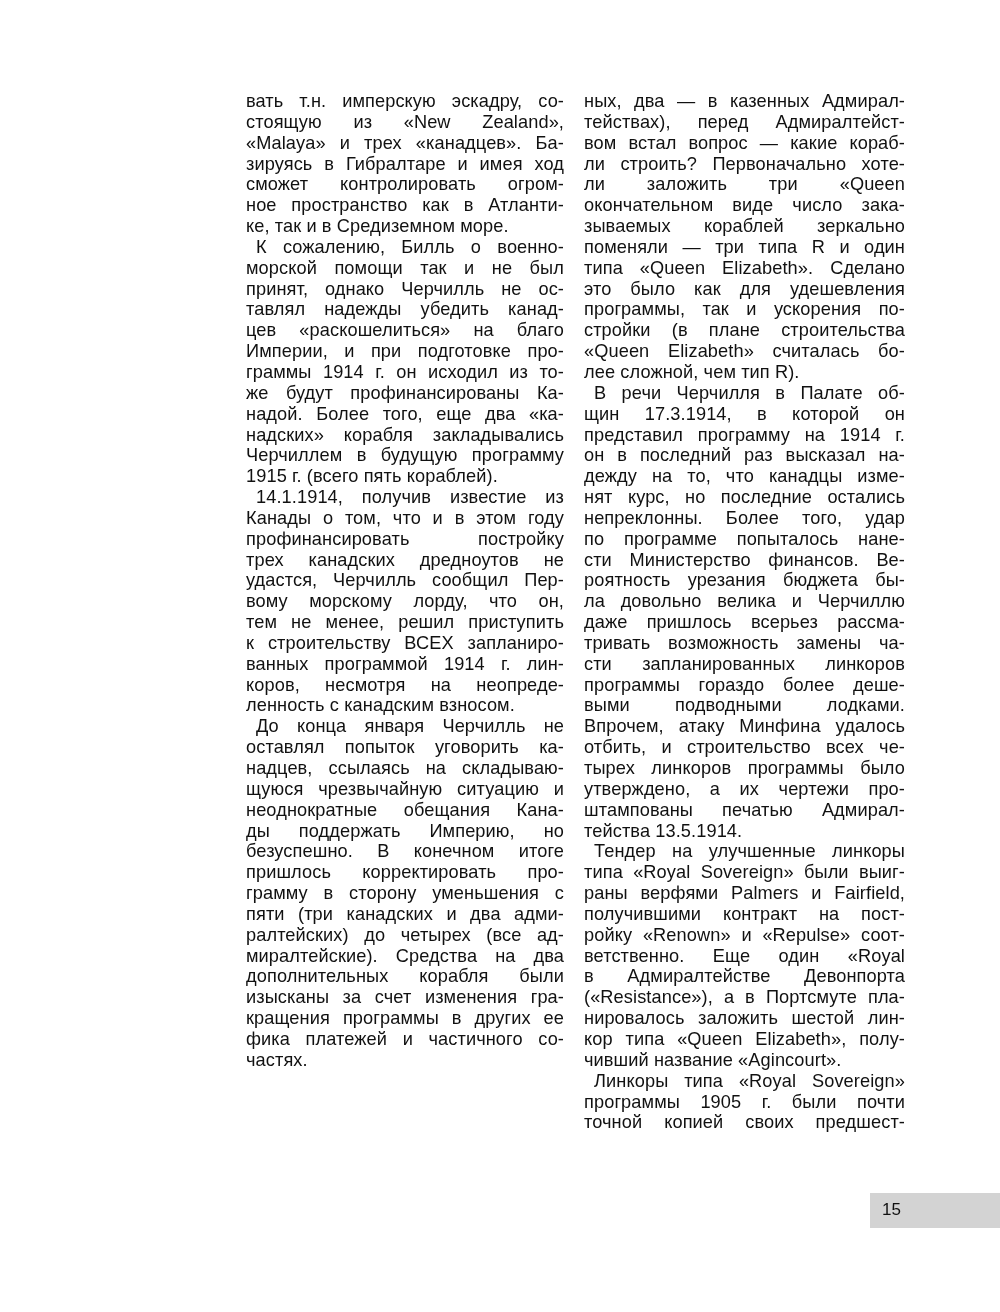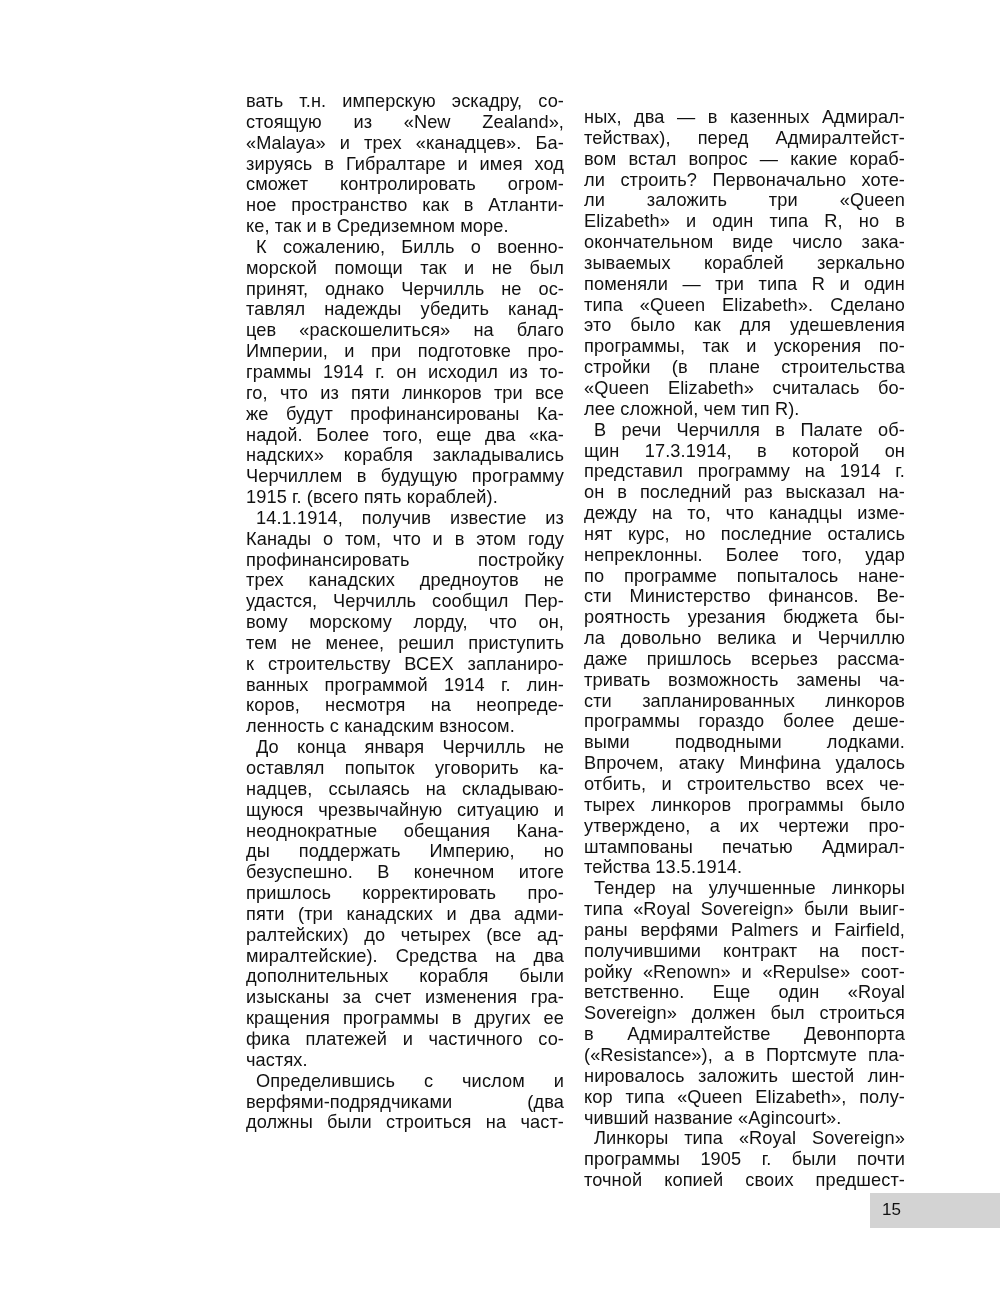--- a/index.html
+++ b/index.html
@@ -23,21 +23,21 @@
     }
     .column {
       position: absolute;
       top: 91px;
       width: 318px;
       font-size: 18.2px;
       line-height: 20.85px;
       letter-spacing: 0.1px;
     }
     .col-left { left: 234px; }
-    .col-right { left: 572px; width: 321px; margin-top: 16px; }
+    .col-right { left: 572px; width: 321px; }
     .line {
       display: block;
       height: 20.85px;
       white-space: nowrap;
       text-align: justify;
       text-align-last: justify;
       overflow: visible;
     }
     .line.last {
       text-align-last: left;
@@ -77,21 +77,20 @@
         <span class="line last">ке, так и в Средиземном море.</span>
       </div>
       <div>
         <span class="line indent">К сожалению, Билль о военно-</span>
         <span class="line">морской помощи так и не был</span>
         <span class="line">принят, однако Черчилль не ос-</span>
         <span class="line">тавлял надежды убедить канад-</span>
         <span class="line">цев «раскошелиться» на благо</span>
         <span class="line">Империи, и при подготовке про-</span>
         <span class="line">граммы 1914 г. он исходил из то-</span>
-        <span class="line">го, что из пяти линкоров три все</span>
         <span class="line">же будут профинансированы Ка-</span>
         <span class="line">надой. Более того, еще два «ка-</span>
         <span class="line">надских» корабля закладывались</span>
         <span class="line">Черчиллем в будущую программу</span>
         <span class="line last">1915 г. (всего пять кораблей).</span>
       </div>
       <div>
         <span class="line indent">14.1.1914, получив известие из</span>
         <span class="line">Канады о том, что и в этом году</span>
         <span class="line">профинансировать постройку</span>
@@ -106,43 +105,38 @@
       </div>
       <div>
         <span class="line indent">До конца января Черчилль не</span>
         <span class="line">оставлял попыток уговорить ка-</span>
         <span class="line">надцев, ссылаясь на складываю-</span>
         <span class="line">щуюся чрезвычайную ситуацию и</span>
         <span class="line">неоднократные обещания Кана-</span>
         <span class="line">ды поддержать Империю, но</span>
         <span class="line">безуспешно. В конечном итоге</span>
         <span class="line">пришлось корректировать про-</span>
+        <span class="line">грамму в сторону уменьшения с</span>
         <span class="line">пяти (три канадских и два адми-</span>
         <span class="line">ралтейских) до четырех (все ад-</span>
         <span class="line">миралтейские). Средства на два</span>
         <span class="line">дополнительных корабля были</span>
         <span class="line">изысканы за счет изменения гра-</span>
         <span class="line">кращения программы в других ее</span>
         <span class="line">фика платежей и частичного со-</span>
         <span class="line last">частях.</span>
       </div>
-      <div>
-        <span class="line indent">Определившись с числом и</span>
-        <span class="line">верфями-подрядчиками (два</span>
-        <span class="line">должны были строиться на част-</span>
-      </div>
     </div>
   <div class="column col-right" id="col-right">
       <div>
         <span class="line">ных, два — в казенных Адмирал-</span>
         <span class="line">тействах), перед Адмиралтейст-</span>
         <span class="line">вом встал вопрос — какие кораб-</span>
         <span class="line">ли строить? Первоначально хоте-</span>
         <span class="line">ли заложить три «Queen</span>
-        <span class="line">Elizabeth» и один типа R, но в</span>
         <span class="line">окончательном виде число зака-</span>
         <span class="line">зываемых кораблей зеркально</span>
         <span class="line">поменяли — три типа R и один</span>
         <span class="line">типа «Queen Elizabeth». Сделано</span>
         <span class="line">это было как для удешевления</span>
         <span class="line">программы, так и ускорения по-</span>
         <span class="line">стройки (в плане строительства</span>
         <span class="line">«Queen Elizabeth» считалась бо-</span>
         <span class="line last">лее сложной, чем тип R).</span>
       </div>
@@ -170,21 +164,20 @@
         <span class="line">штампованы печатью Адмирал-</span>
         <span class="line last">тейства 13.5.1914.</span>
       </div>
       <div>
         <span class="line indent">Тендер на улучшенные линкоры</span>
         <span class="line">типа «Royal Sovereign» были выиг-</span>
         <span class="line">раны верфями Palmers и Fairfield,</span>
         <span class="line">получившими контракт на пост-</span>
         <span class="line">ройку «Renown» и «Repulse» соот-</span>
         <span class="line">ветственно. Еще один «Royal</span>
-        <span class="line">Sovereign» должен был строиться</span>
         <span class="line">в Адмиралтействе Девонпорта</span>
         <span class="line">(«Resistance»), а в Портсмуте пла-</span>
         <span class="line">нировалось заложить шестой лин-</span>
         <span class="line">кор типа «Queen Elizabeth», полу-</span>
         <span class="line last">чивший название «Agincourt».</span>
       </div>
       <div>
         <span class="line indent">Линкоры типа «Royal Sovereign»</span>
         <span class="line">программы 1905 г. были почти</span>
         <span class="line">точной копией своих предшест-</span>

